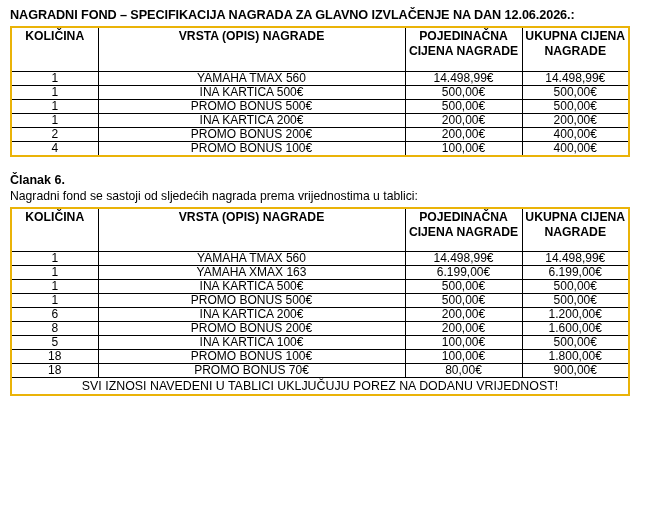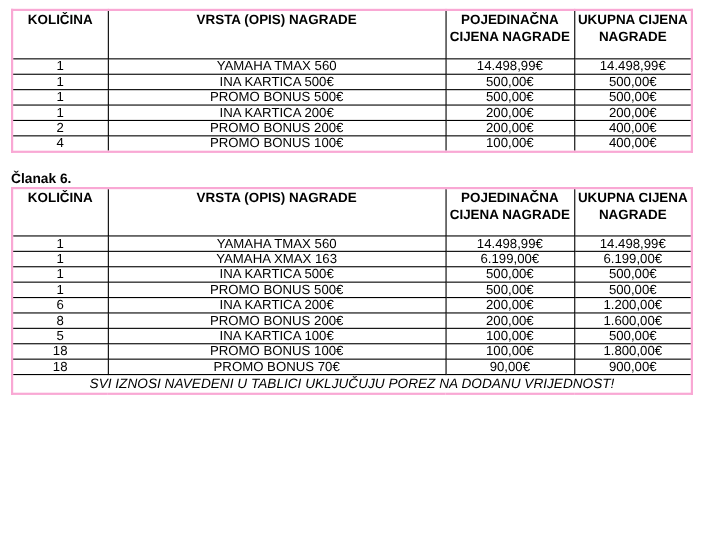--- a/index.html
+++ b/index.html
@@ -23,21 +23,21 @@
     font-size: 12.7px;
     line-height: 15px;
     white-space: nowrap;
     margin: 0 0 3px 0;
     letter-spacing: -0.1px;
   }
   table.prize-table {
     border-collapse: collapse;
     table-layout: fixed;
     width: 618px;
-    border: 2px solid #f9a8d4;
+    border: 2px solid #eab308;
   }
   table.prize-table th,
   table.prize-table td {
     border: 1.5px solid #000;
     text-align: center;
     padding: 0 2px;
     overflow: hidden;
     box-sizing: border-box;
   }
   table.prize-table th {
@@ -80,27 +80,28 @@
     margin: 1px 0 3px 0;
   }
   tfoot td.summary-cell {
     font-size: 12.4px;
     line-height: 14px;
     height: 14px;
     padding: 1px 2px;
     white-space: nowrap;
   }
   tfoot td.bold-cell { font-weight: bold; }
-  tfoot td.italic-cell { font-style: italic; font-weight: normal; }
+  tfoot td.italic-cell { font-weight: normal; }
 </style>
 </head>
 <body>
 
 <div class="page">
 
+  <div class="doc-title">NAGRADNI FOND – SPECIFIKACIJA NAGRADA ZA GLAVNO IZVLAČENJE NA DAN 12.06.2026.:</div>
 
   <table class="prize-table">
     <colgroup>
       <col class="col-qty">
         <col class="col-type">
         <col class="col-unit">
         <col class="col-total">
     </colgroup>
     <thead>
       <tr>
@@ -146,20 +147,21 @@
         <td>PROMO BONUS 100€</td>
         <td>100,00€</td>
         <td>400,00€</td>
       </tr>
     </tbody>
   </table>
 
 
   <div class="article-heading">Članak 6.</div>
 
+  <div class="article-intro">Nagradni fond se sastoji od sljedećih nagrada prema vrijednostima u tablici:</div>
 
   <table class="prize-table">
     <colgroup>
       <col class="col-qty">
         <col class="col-type">
         <col class="col-unit">
         <col class="col-total">
     </colgroup>
     <thead>
       <tr>
@@ -214,21 +216,21 @@
       </tr>
       <tr>
         <td>18</td>
         <td>PROMO BONUS 100€</td>
         <td>100,00€</td>
         <td>1.800,00€</td>
       </tr>
       <tr>
         <td>18</td>
         <td>PROMO BONUS 70€</td>
-        <td>90,00€</td>
+        <td>80,00€</td>
         <td>900,00€</td>
       </tr>
     </tbody>
     <tfoot>
       <tr>
         <td colspan="4" class="summary-cell italic-cell">SVI IZNOSI NAVEDENI U TABLICI UKLJUČUJU POREZ NA DODANU VRIJEDNOST!</td>
       </tr>
     </tfoot>
   </table>
 

